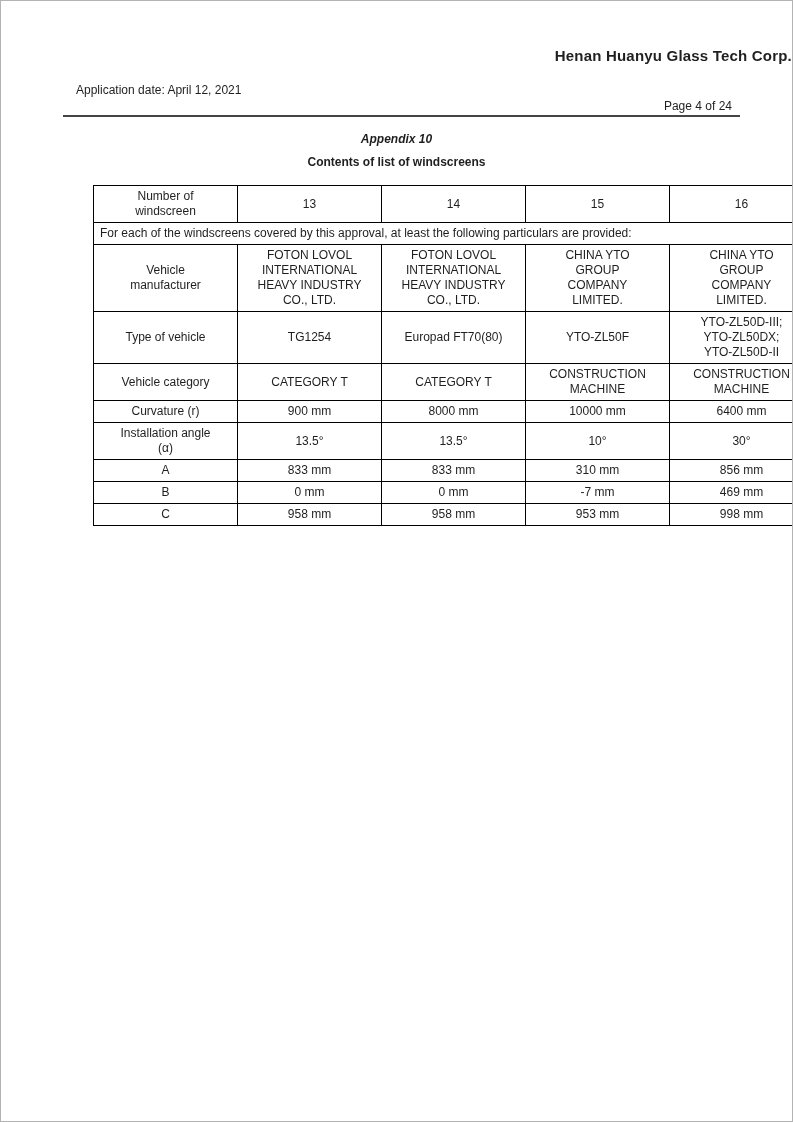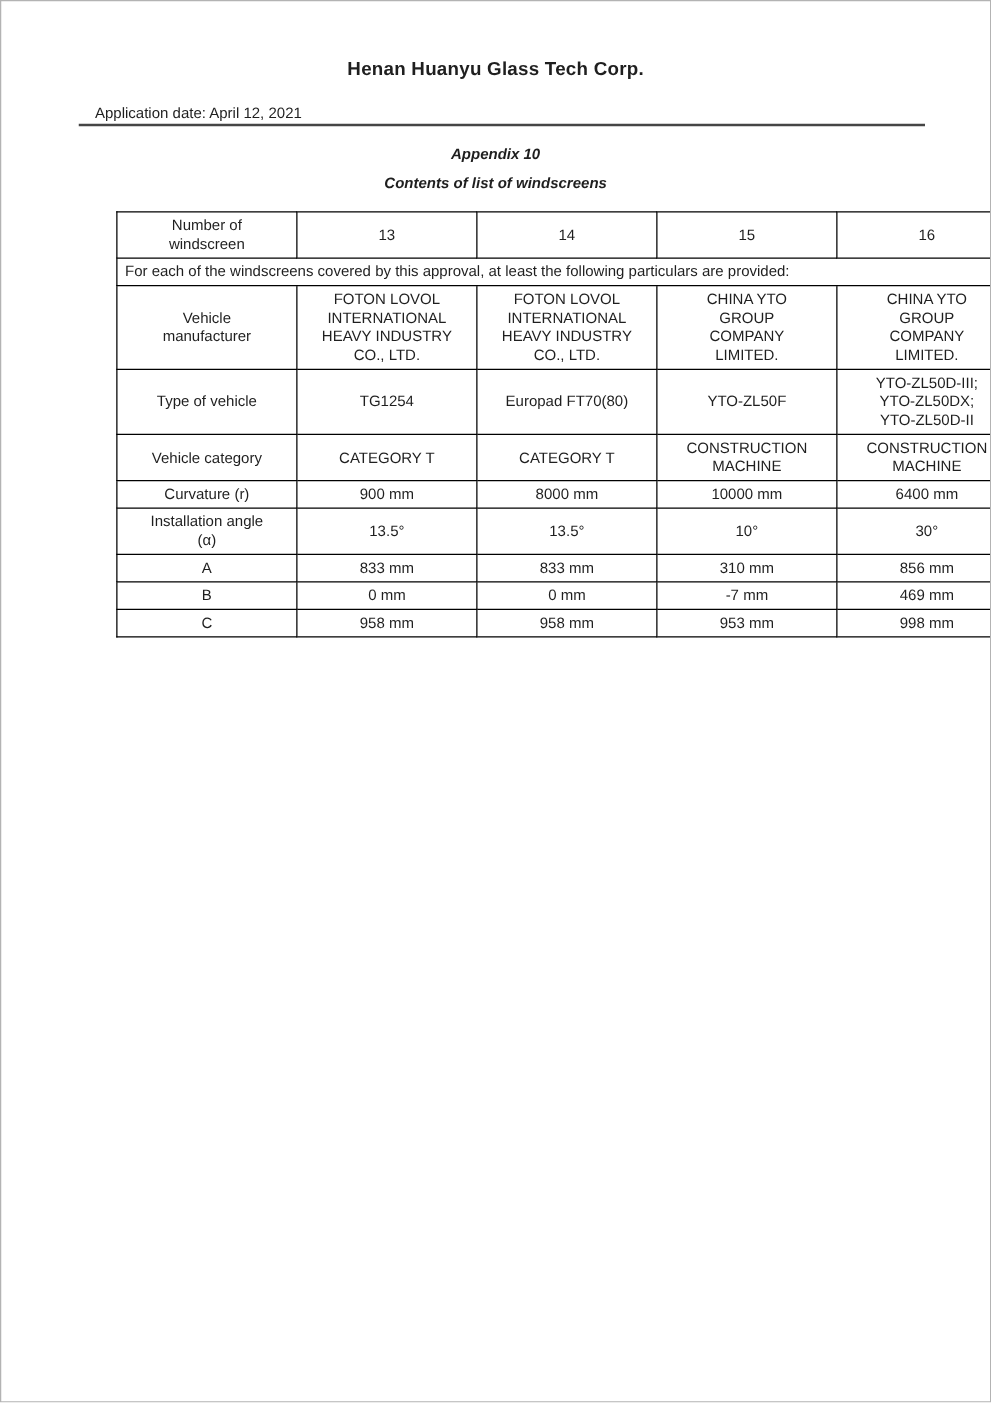--- a/index.html
+++ b/index.html
@@ -13,21 +13,21 @@
   .page {
     position: relative;
     width: 793px;
     height: 1122px;
     background: #ffffff;
     border: 1px solid #b3b3b3;
     overflow: hidden;
   }
   .company-title {
     margin-top: 46px;
-    text-align: center;
+    text-align: right;
     font-size: 15px;
     font-weight: bold;
     letter-spacing: 0.2px;
   }
   .header-block {
     margin: 19px 52px 0 62px;
     border-bottom: 2px solid #454545;
     padding-bottom: 2px;
     font-size: 12px;
   }
@@ -48,21 +48,20 @@
     text-align: center;
     font-size: 12px;
     font-weight: bold;
     font-style: italic;
   }
   .contents-subtitle {
     margin-top: 9px;
     text-align: center;
     font-size: 12px;
     font-weight: bold;
-    font-style: italic;
   }
   table.windscreens {
     margin: 16px 0 0 92px;
     width: 721px;
     border-collapse: collapse;
     table-layout: fixed;
     font-size: 12px;
   }
   table.windscreens col { width: 20%; }
   table.windscreens td {
@@ -83,20 +82,21 @@
 <body>
 
 <div class="page">
 
   <div class="company-title">Henan Huanyu Glass Tech Corp.</div>
 
   <div class="header-block">
     <div class="info-line">
       <span class="info-right">Application date: April 12, 2021</span>
     </div>
+    <div class="page-line">Page 4 of 24</div>
   </div>
 
   <div class="appendix-title">Appendix 10</div>
   <div class="contents-subtitle">Contents of list of windscreens</div>
 
   <table class="windscreens">
     <colgroup>
         <col>
         <col>
         <col>

